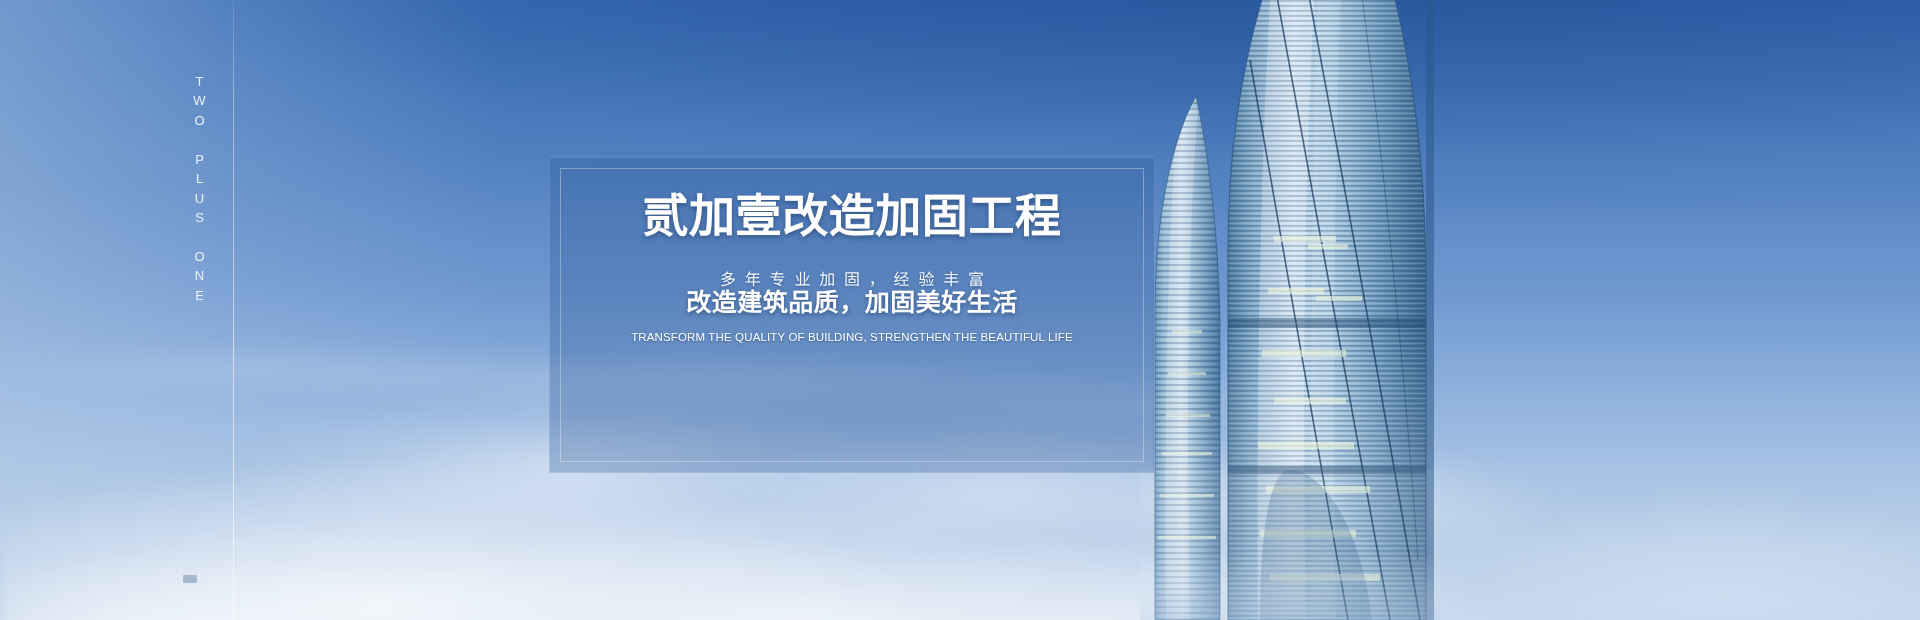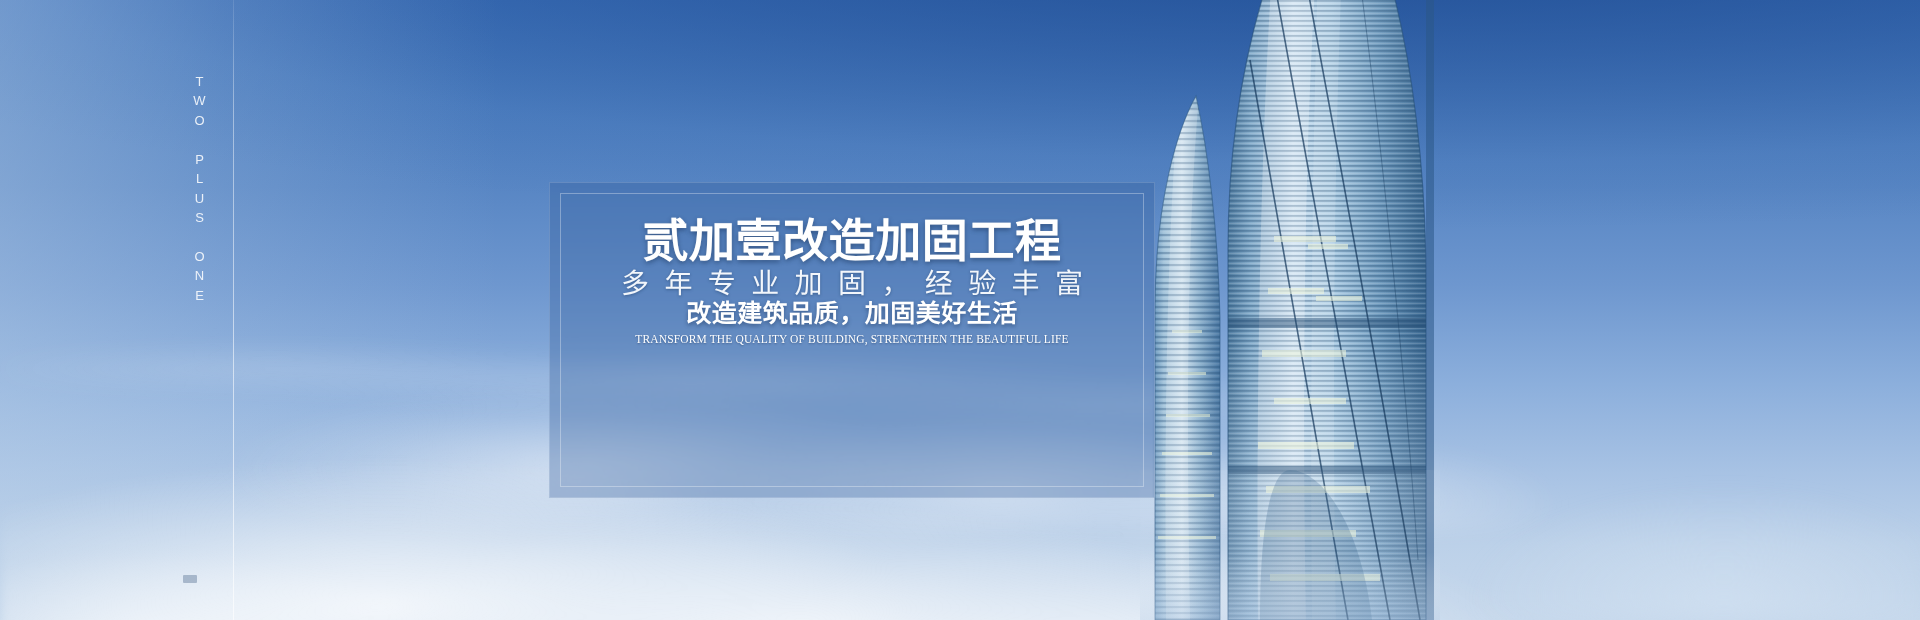--- a/index.html
+++ b/index.html
@@ -124,21 +124,21 @@
     left:183px; top:575px;
     width:14px; height:8px;
     border-radius:1px;
     background:rgba(86,112,146,0.42);
     filter:blur(0.6px);
   }
 
   
   .panel {
     position:absolute;
-    left:549px; top:182px;
+    left:549px; top:157px;
     width:606px; height:316px;
     background:rgba(42,86,150,0.30);
     border:1px solid rgba(255,255,255,0.16);
     backdrop-filter:blur(1px);
   }
   .panel-inner {
     position:absolute;
     left:10px; top:10px; right:10px; bottom:10px;
     border:1px solid rgba(255,255,255,0.32);
     pointer-events:none;
@@ -162,22 +162,23 @@
     letter-spacing:0.012em;
     color:#ffffff;
     line-height:1.08;
     text-shadow:
       0 2px 5px rgba(10,34,70,0.48),
       0 0 1px rgba(255,255,255,0.5);
     white-space:nowrap;
   }
 
   .subtitle {
+    margin-top:28px;
     font-family:"DejaVu Sans", sans-serif;
-    font-size:28px;
+    font-size:16px;
     font-weight:normal;
     letter-spacing:0.55em;
     text-indent:0.55em;
     color:#f2f6fb;
     line-height:1.2;
     text-shadow:0 1px 3px rgba(10,34,70,0.40);
     white-space:nowrap;
   }
 
   .slogan {
@@ -185,22 +186,22 @@
     font-size:25px;
     font-weight:bold;
     letter-spacing:0.02em;
     color:#ffffff;
     line-height:1.15;
     text-shadow:0 2px 4px rgba(10,34,70,0.45);
     white-space:nowrap;
   }
 
   .tagline {
-    margin-top:4px;
-    font-family:Liberation Serif, serif;
+    margin-top:13px;
+    font-family:Liberation Sans, sans-serif;
     font-size:11.5px;
     font-weight:normal;
     letter-spacing:0.012em;
     color:#ffffff;
     line-height:1.2;
     text-shadow:0 1px 2px rgba(10,34,70,0.42);
     white-space:nowrap;
   }
 </style>
 </head>

